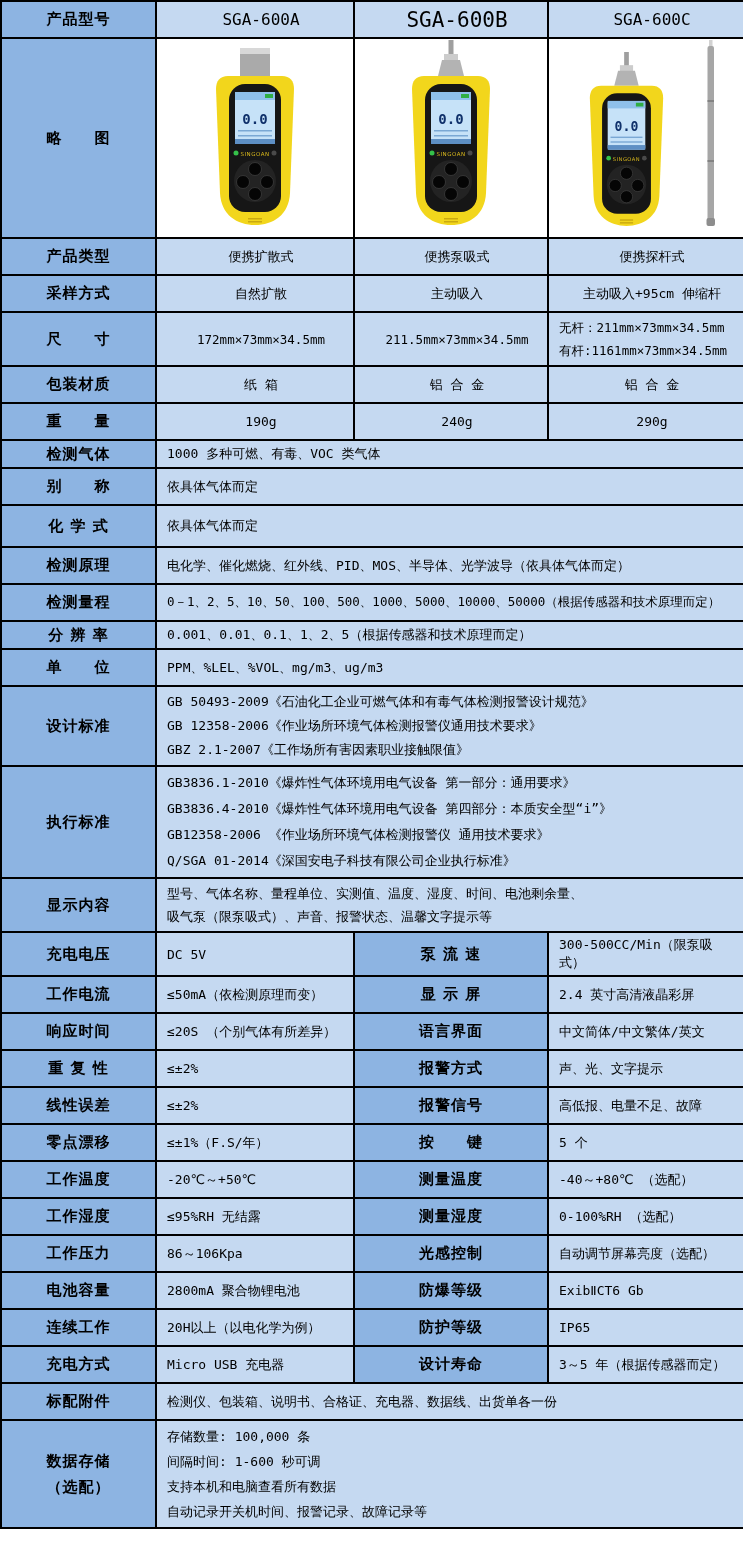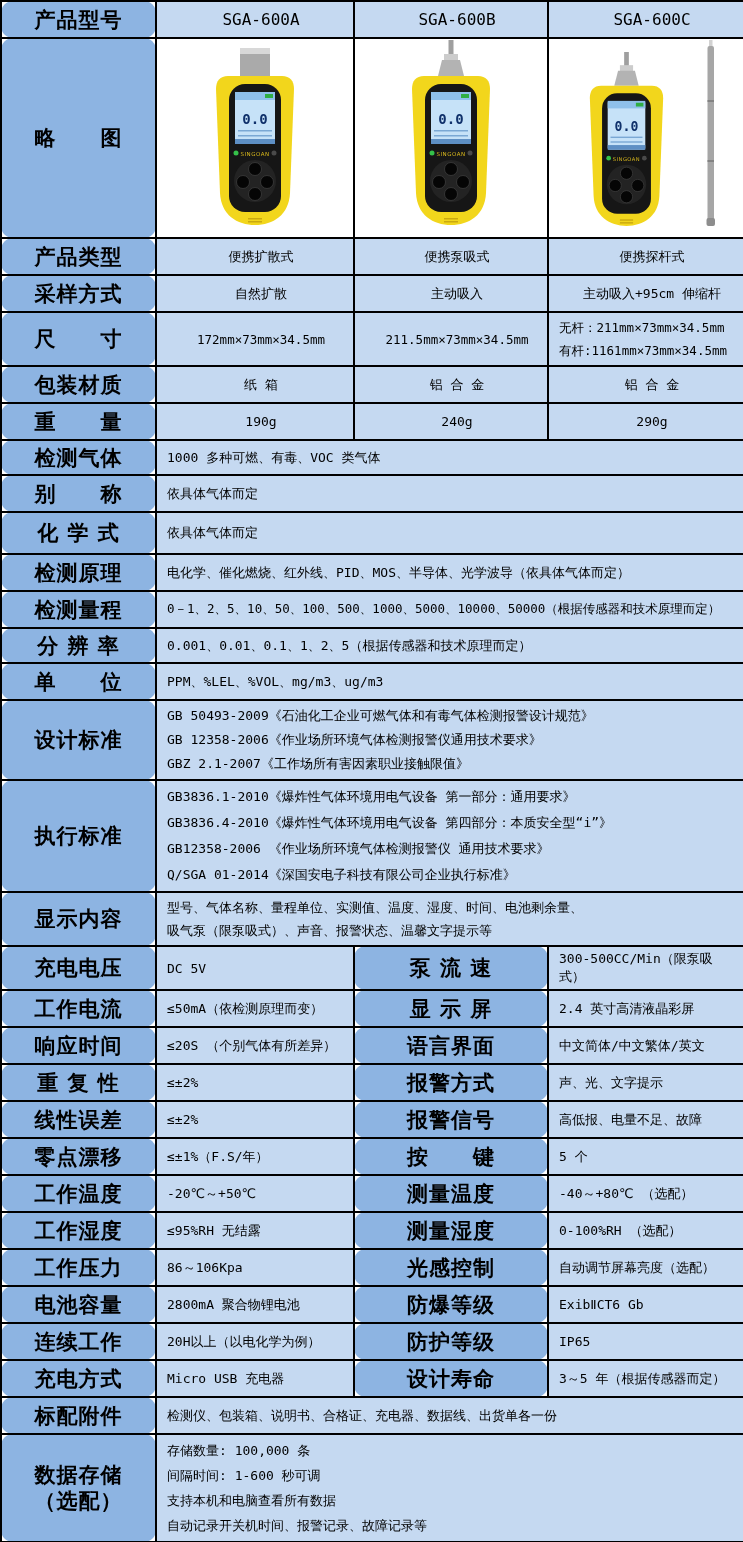--- a/index.html
+++ b/index.html
@@ -20,38 +20,37 @@
     border:2px solid var(--border);
     padding:0;
     overflow:hidden;
     vertical-align:middle;
     color:#000;
   }
   td.lab{
     background:var(--label-bg);
     text-align:center;
     font-weight:bold;
-    font-size:21px;
+    font-size:15px;
     font-family:"DejaVu Sans","Liberation Sans",sans-serif;
     letter-spacing:1px;
-    border-radius:12px;
   }
   td.val{
     background:var(--value-bg);
     font-size:13px;
     padding-left:12px;
   }
   td.c{text-align:center;}
   td.left{text-align:left;padding:3px 10px;}
   td.pre{white-space:pre-line;}
   td.ml{line-height:25px;}
   td.tight{font-size:12.5px;letter-spacing:0;}
   td.img{background:#fff;vertical-align:middle;}
   tr.r{height:37px;}
-  tr.r36{height:35px;}
+  tr.r36{height:28px;}
   tr.r38{height:42px;}
   tr.r-sketch{height:200px;}
   tr.r-dim{height:52px;}
   tr.r-3l{height:73px;}
   tr.r-4l{height:107px;}
   tr.r-2l{height:50px;}
   tr.r-store{height:103px;}
   svg{display:block;margin:0 auto;}
 </style>
 </head>
@@ -62,21 +61,21 @@
     <col style="width:155px">
       <col style="width:198px">
       <col style="width:194px">
       <col style="width:196px">
   </colgroup>
   <tbody>
 
     <tr class="r">
       <td class="lab">产品型号</td>
       <td class="val c" style="font-size:16px;">SGA-600A</td>
-      <td class="val c" style="font-size:16px;">SGA-600B</td>
+      <td class="val c" style="font-size:21px;">SGA-600B</td>
       <td class="val c" style="font-size:16px;">SGA-600C</td>
     </tr>
 
     <tr class="r-sketch">
       <td class="lab">略　　图</td>
 
       <td class="img">
         <svg width="150" height="196" viewBox="0 0 150 196">
           <rect x="60" y="8" width="30" height="7" fill="#d8d8d8"></rect>
           <rect x="60" y="14" width="30" height="22" fill="#aaaaaa"></rect>

